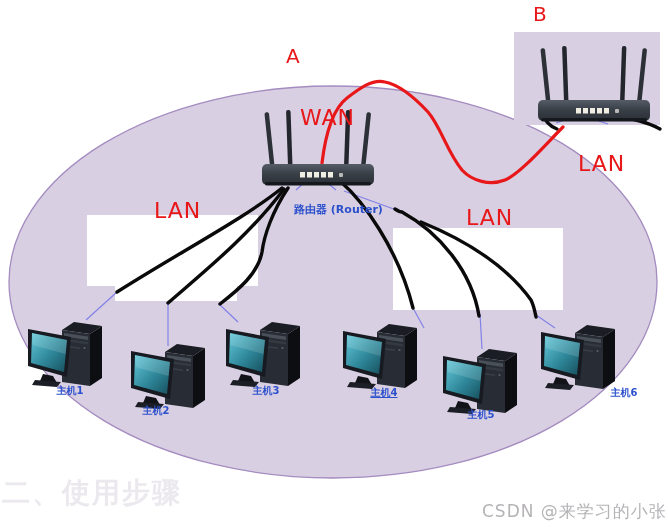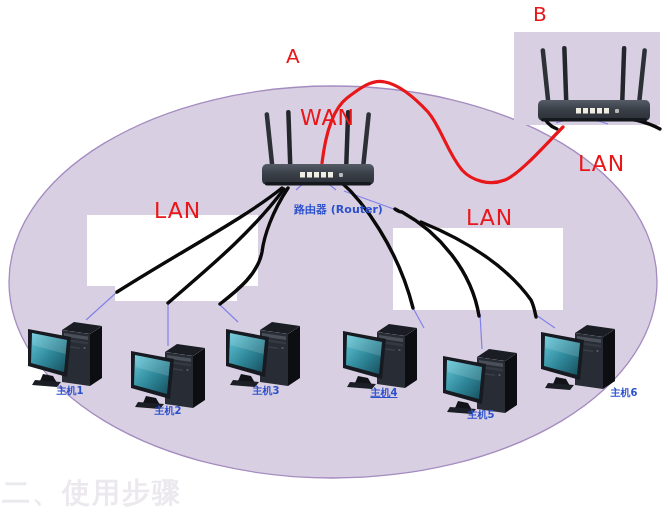--- a/index.html
+++ b/index.html
@@ -117,19 +117,20 @@
 
   <div class="lbl red small" style="left:286px;top:44px;">A</div>
   <div class="lbl red small" style="left:533px;top:2px;">B</div>
   <div class="lbl red" style="left:300px;top:105px;">WAN</div>
   <div class="lbl red" style="left:154px;top:198px;">LAN</div>
   <div class="lbl red" style="left:466px;top:205px;">LAN</div>
   <div class="lbl red" style="left:578px;top:151px;">LAN</div>
 
   <div class="lbl blue router-lbl" style="left:287px;top:202px;margin-left:7px;">路由器 (Router)</div>
   <div class="lbl blue host-lbl" style="left:70px;top:384px;text-align:center;">主机1</div>
-  <div class="lbl blue host-lbl" style="left:168px;top:404px;">主机2</div>
+  <div class="lbl blue host-lbl" style="left:156px;top:404px;">主机2</div>
   <div class="lbl blue host-lbl" style="left:266px;top:384px;text-align:right;">主机3</div>
   <div class="lbl blue host-lbl" style="left:384px;top:386px;text-decoration:underline;">主机4</div>
   <div class="lbl blue host-lbl" style="left:481px;top:408px;">主机5</div>
   <div class="lbl blue host-lbl" style="left:578px;top:386px;margin-left:46px;">主机6</div>
 
+  <div class="lbl wm" style="left:482px;top:500px;">CSDN @来学习的小张</div>
 </div>
 
 </body></html>

